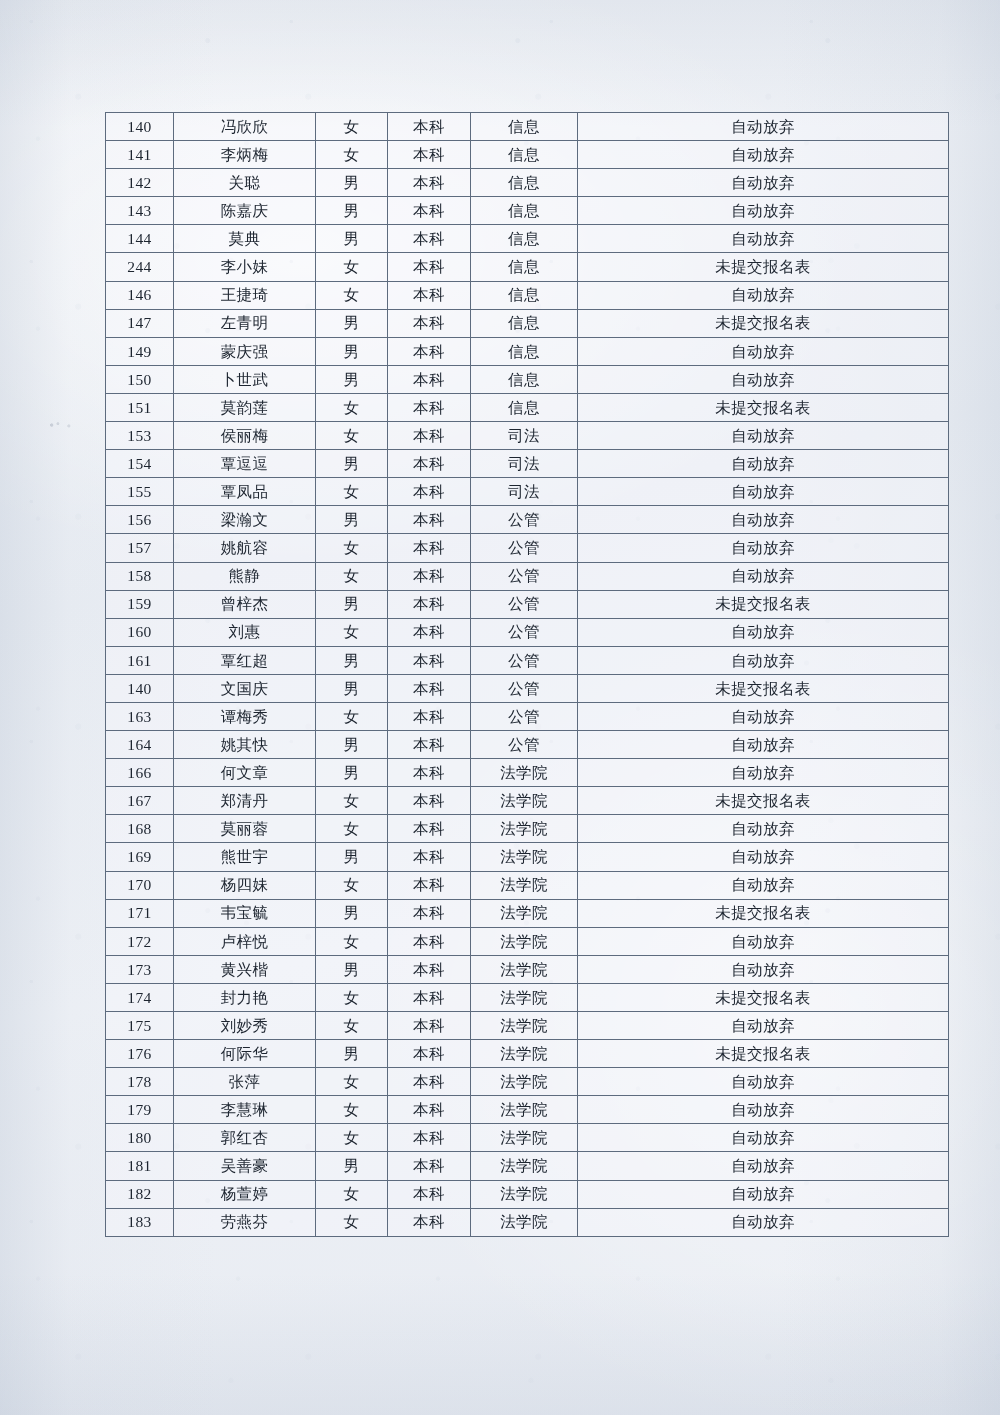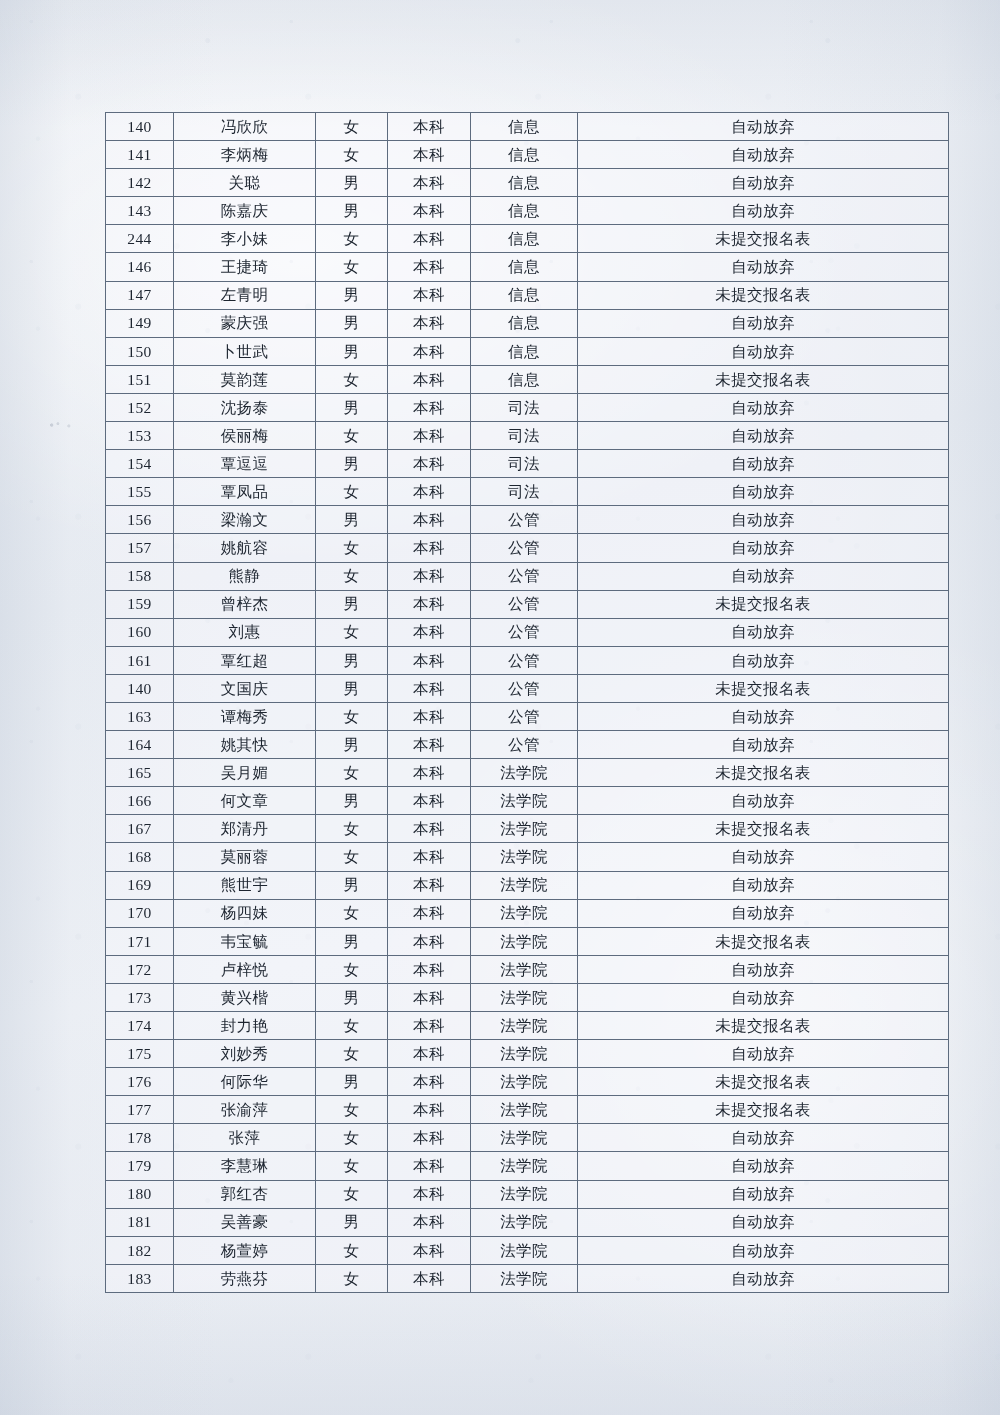--- a/index.html
+++ b/index.html
@@ -135,20 +135,28 @@
       </tr>
       <tr>
         <td class="col-seq">143</td>
         <td class="col-name">陈嘉庆</td>
         <td class="col-gender">男</td>
         <td class="col-degree">本科</td>
         <td class="col-dept">信息</td>
         <td class="col-status">自动放弃</td>
       </tr>
       <tr>
+        <td class="col-seq">144</td>
+        <td class="col-name">莫典</td>
+        <td class="col-gender">男</td>
+        <td class="col-degree">本科</td>
+        <td class="col-dept">信息</td>
+        <td class="col-status">自动放弃</td>
+      </tr>
+      <tr>
         <td class="col-seq">244</td>
         <td class="col-name">李小妹</td>
         <td class="col-gender">女</td>
         <td class="col-degree">本科</td>
         <td class="col-dept">信息</td>
         <td class="col-status">未提交报名表</td>
       </tr>
       <tr>
         <td class="col-seq">146</td>
         <td class="col-name">王捷琦</td>
@@ -183,28 +191,20 @@
       </tr>
       <tr>
         <td class="col-seq">151</td>
         <td class="col-name">莫韵莲</td>
         <td class="col-gender">女</td>
         <td class="col-degree">本科</td>
         <td class="col-dept">信息</td>
         <td class="col-status">未提交报名表</td>
       </tr>
       <tr>
-        <td class="col-seq">152</td>
-        <td class="col-name">沈扬泰</td>
-        <td class="col-gender">男</td>
-        <td class="col-degree">本科</td>
-        <td class="col-dept">司法</td>
-        <td class="col-status">自动放弃</td>
-      </tr>
-      <tr>
         <td class="col-seq">153</td>
         <td class="col-name">侯丽梅</td>
         <td class="col-gender">女</td>
         <td class="col-degree">本科</td>
         <td class="col-dept">司法</td>
         <td class="col-status">自动放弃</td>
       </tr>
       <tr>
         <td class="col-seq">154</td>
         <td class="col-name">覃逗逗</td>
@@ -287,28 +287,20 @@
       </tr>
       <tr>
         <td class="col-seq">164</td>
         <td class="col-name">姚其快</td>
         <td class="col-gender">男</td>
         <td class="col-degree">本科</td>
         <td class="col-dept">公管</td>
         <td class="col-status">自动放弃</td>
       </tr>
       <tr>
-        <td class="col-seq">165</td>
-        <td class="col-name">吴月媚</td>
-        <td class="col-gender">女</td>
-        <td class="col-degree">本科</td>
-        <td class="col-dept">法学院</td>
-        <td class="col-status">未提交报名表</td>
-      </tr>
-      <tr>
         <td class="col-seq">166</td>
         <td class="col-name">何文章</td>
         <td class="col-gender">男</td>
         <td class="col-degree">本科</td>
         <td class="col-dept">法学院</td>
         <td class="col-status">自动放弃</td>
       </tr>
       <tr>
         <td class="col-seq">167</td>
         <td class="col-name">郑清丹</td>
@@ -383,28 +375,20 @@
       </tr>
       <tr>
         <td class="col-seq">176</td>
         <td class="col-name">何际华</td>
         <td class="col-gender">男</td>
         <td class="col-degree">本科</td>
         <td class="col-dept">法学院</td>
         <td class="col-status">未提交报名表</td>
       </tr>
       <tr>
-        <td class="col-seq">177</td>
-        <td class="col-name">张渝萍</td>
-        <td class="col-gender">女</td>
-        <td class="col-degree">本科</td>
-        <td class="col-dept">法学院</td>
-        <td class="col-status">未提交报名表</td>
-      </tr>
-      <tr>
         <td class="col-seq">178</td>
         <td class="col-name">张萍</td>
         <td class="col-gender">女</td>
         <td class="col-degree">本科</td>
         <td class="col-dept">法学院</td>
         <td class="col-status">自动放弃</td>
       </tr>
       <tr>
         <td class="col-seq">179</td>
         <td class="col-name">李慧琳</td>

